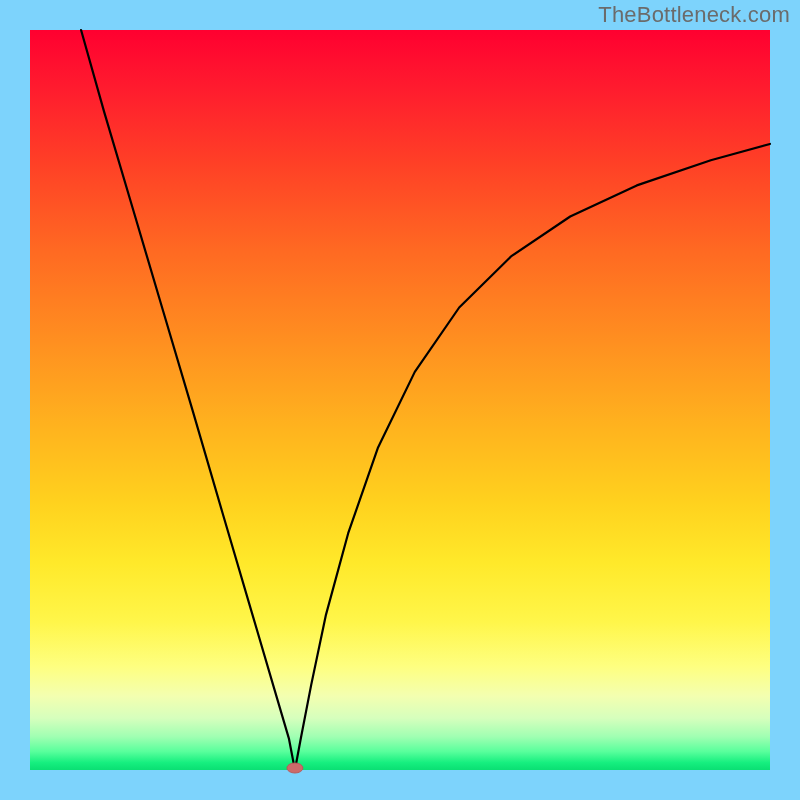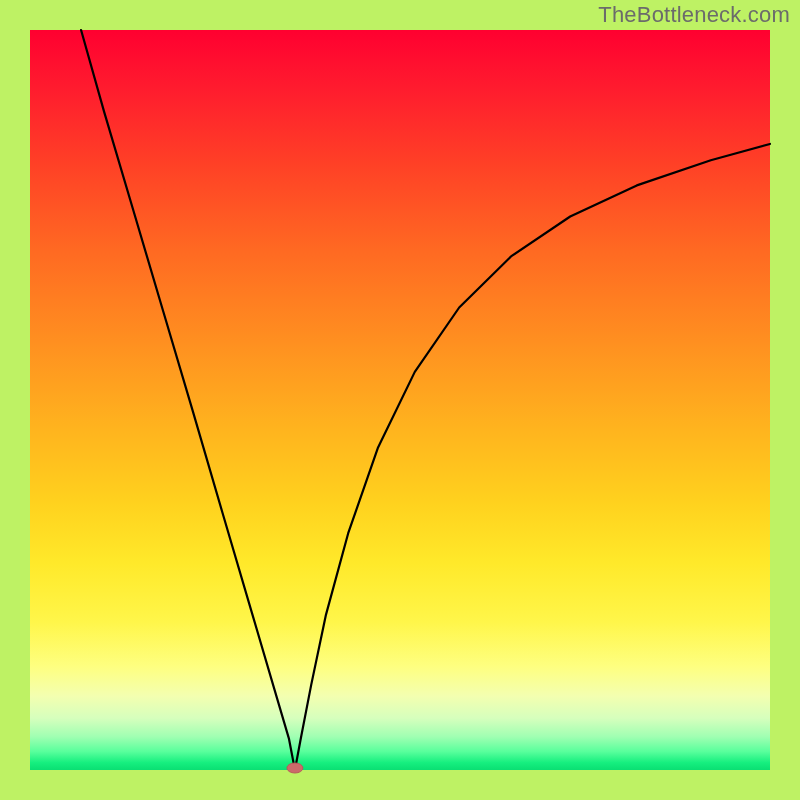--- a/index.html
+++ b/index.html
@@ -8,21 +8,21 @@
     width: 800px;
     height: 800px;
     background: #000;
     overflow: hidden;
     font-family: Arial, Helvetica, sans-serif;
   }
   .frame {
     position: relative;
     width: 800px;
     height: 800px;
-    background: #bef264;
+    background: #7dd3fc;
   }
   .watermark {
     position: absolute;
     top: 2px;
     right: 10px;
     color: #6b6b6b;
     font-size: 22px;
     font-weight: 400;
     letter-spacing: 0.2px;
     z-index: 10;

